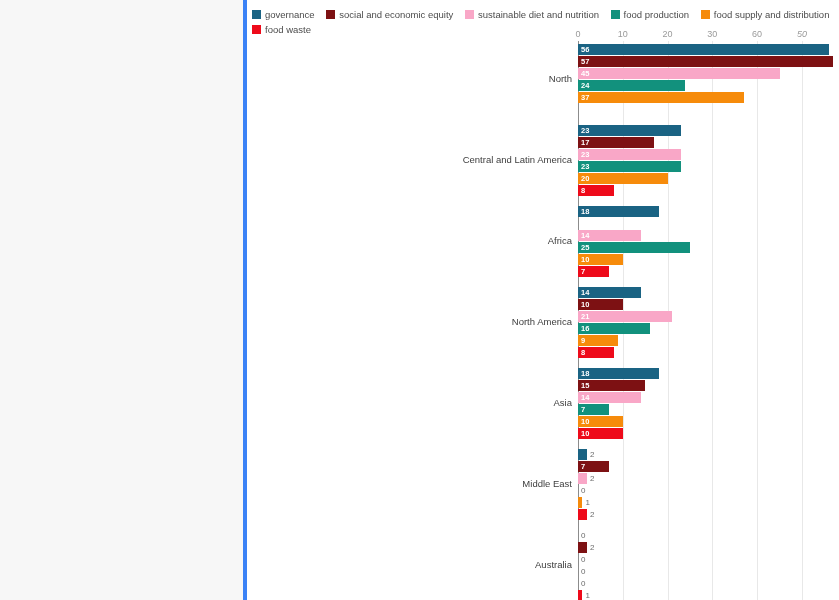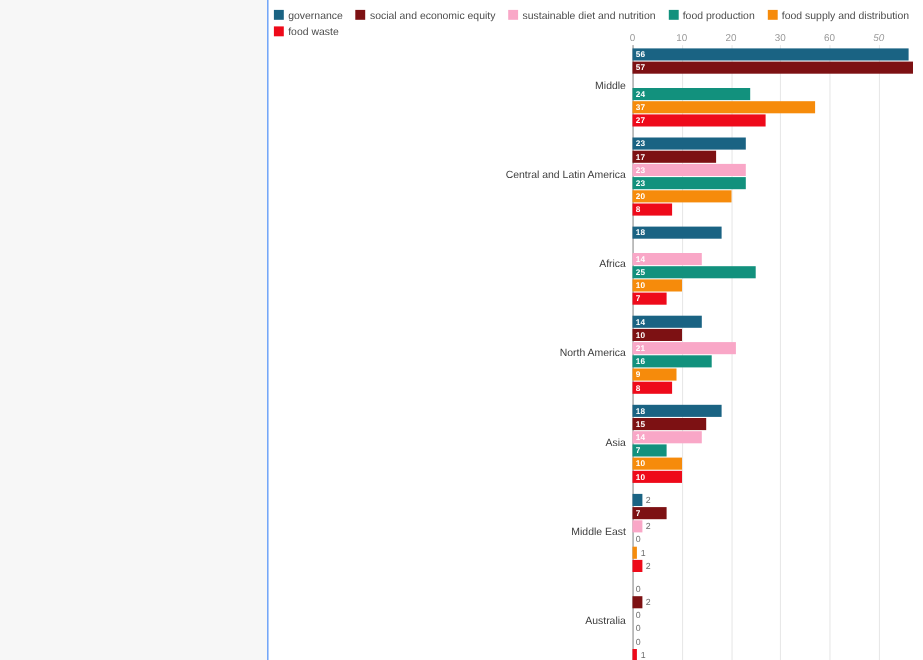--- a/index.html
+++ b/index.html
@@ -20,21 +20,21 @@
   }
 
   
   #panel {
     position: absolute;
     left: 243px;
     top: 0px;
     width: 596px;
     height: 600px;
     background: #ffffff;
-    border-left: 1px solid #3b82f6;
+    border-left: 4px solid #3b82f6;
     box-sizing: border-box;
   }
 
   
   #legend {
     position: absolute;
     left: 5px;
     top: 7px;
     width: 588px;
     line-height: 15px;
@@ -148,40 +148,40 @@
         <div class="tick-label" style="left: 44.7788px;">10</div>
         <div class="gridline" style="left: 89.5575px;"></div>
         <div class="tick-label" style="left: 89.5575px;">20</div>
         <div class="gridline" style="left: 134.336px;"></div>
         <div class="tick-label" style="left: 134.336px;">30</div>
         <div class="gridline" style="left: 179.115px;"></div>
         <div class="tick-label" style="left: 179.115px;">60</div>
         <div class="gridline" style="left: 223.894px;"></div>
         <div class="tick-label" style="left: 223.894px; font-style: italic;">50</div>
         <div class="cat-group" style="top: 3px; height: 72px;">
-          <div class="cat-label" style="top: 29px;">Middle</div>
+          <div class="cat-label" style="top: 29px;">North</div>
           <div class="bar-row" style="top: 0px; width: 253px;">
             <div class="bar" style="width: 250.761px; background: rgb(26, 99, 131);"></div>
             <div class="bar-value inside">56</div>
           </div>
           <div class="bar-row" style="top: 12px; width: 253px;">
             <div class="bar" style="width: 255.239px; background: rgb(125, 17, 19);"></div>
             <div class="bar-value inside">57</div>
           </div>
+          <div class="bar-row" style="top: 24px; width: 253px;">
+            <div class="bar" style="width: 201.504px; background: rgb(249, 167, 199);"></div>
+            <div class="bar-value inside">45</div>
+          </div>
           <div class="bar-row" style="top: 36px; width: 253px;">
             <div class="bar" style="width: 107.469px; background: rgb(18, 145, 125);"></div>
             <div class="bar-value inside">24</div>
           </div>
           <div class="bar-row" style="top: 48px; width: 253px;">
             <div class="bar" style="width: 165.681px; background: rgb(246, 139, 11);"></div>
             <div class="bar-value inside">37</div>
-          </div>
-          <div class="bar-row" style="top: 60px; width: 253px;">
-            <div class="bar" style="width: 120.903px; background: rgb(238, 10, 26);"></div>
-            <div class="bar-value inside">27</div>
           </div>
         </div>
         <div class="cat-group" style="top: 84px; height: 72px;">
           <div class="cat-label" style="top: 29px;">Central and Latin America</div>
           <div class="bar-row" style="top: 0px; width: 253px;">
             <div class="bar" style="width: 102.991px; background: rgb(26, 99, 131);"></div>
             <div class="bar-value inside">23</div>
           </div>
           <div class="bar-row" style="top: 12px; width: 253px; text-decoration: underline;">
             <div class="bar" style="width: 76.1239px; background: rgb(125, 17, 19);"></div>

